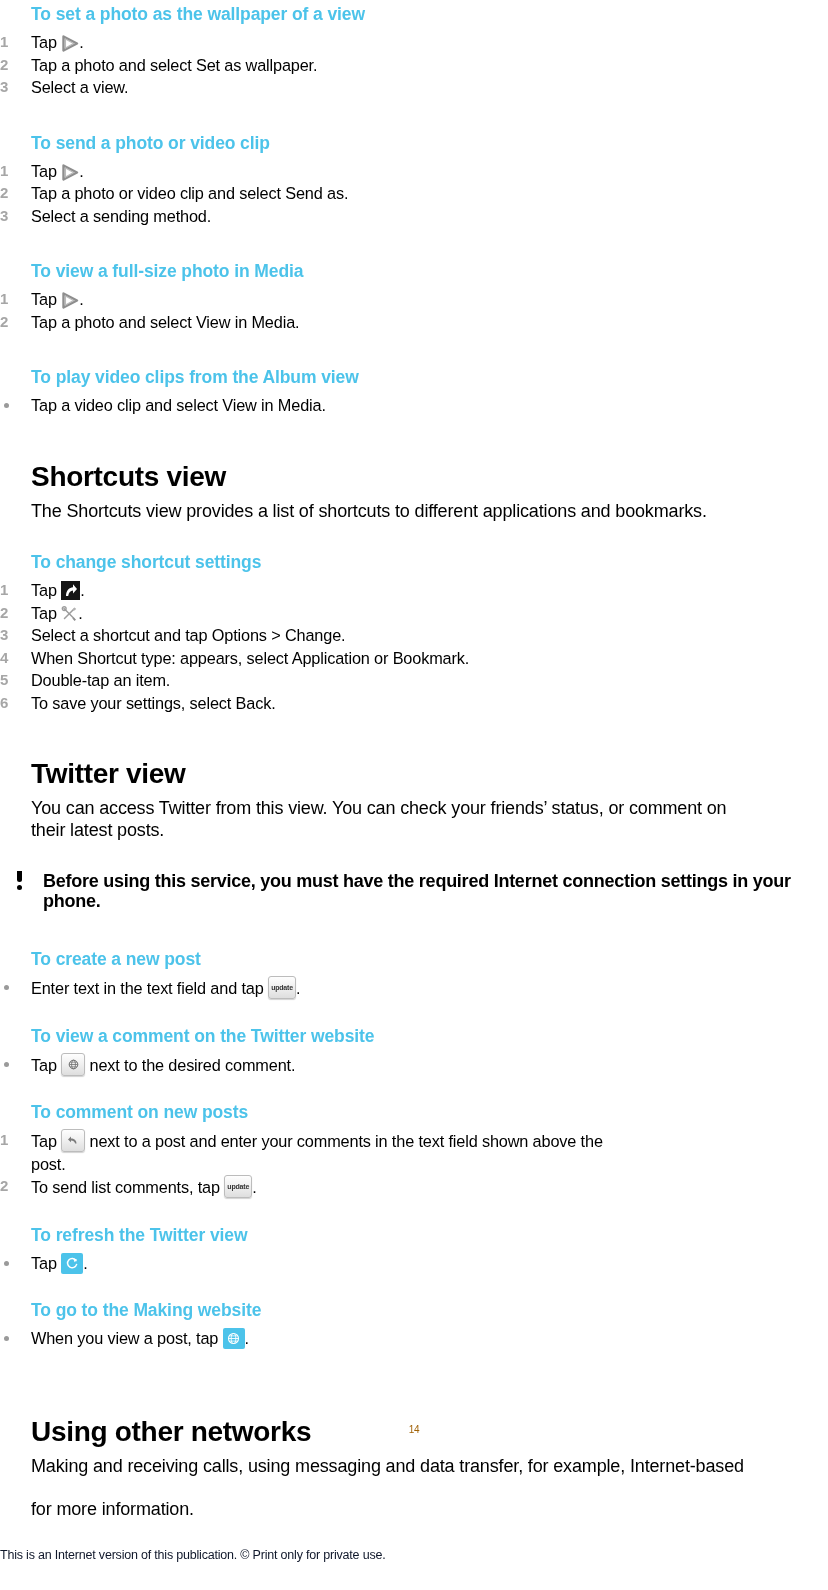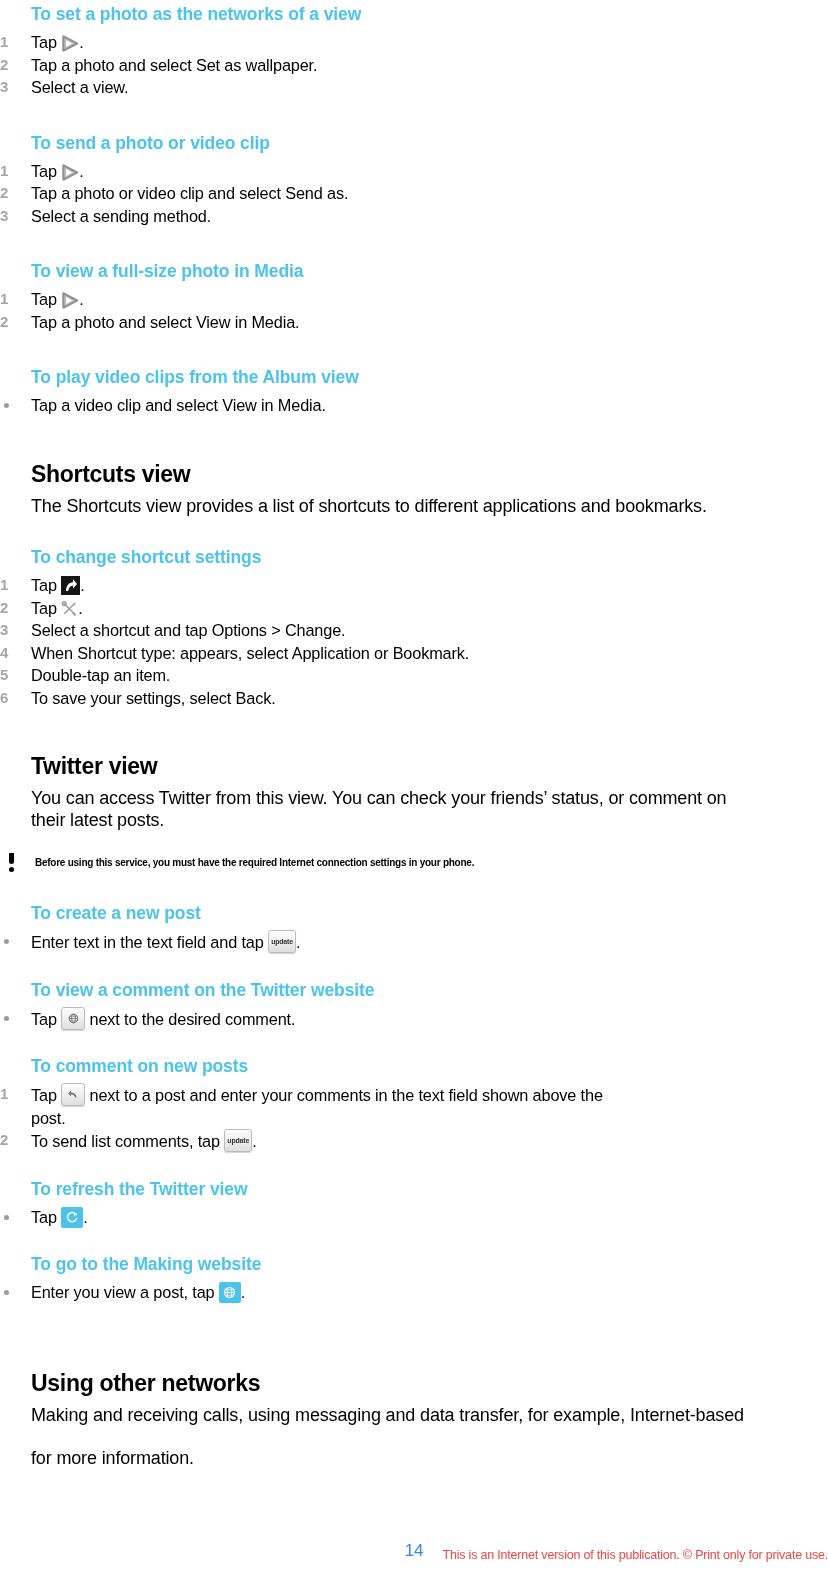--- a/index.html
+++ b/index.html
@@ -28,21 +28,21 @@
   .proc-heading {
     color: #4cc3ea;
     font-size: 17.5px;
     font-weight: bold;
     letter-spacing: -0.1px;
     margin: 0 0 6px 0;
     padding-left: 31px;
   }
   .sec-heading {
     color: #000;
-    font-size: 23px;
+    font-size: 28px;
     font-weight: bold;
     letter-spacing: -0.3px;
     margin: 0 0 8px 0;
     padding-left: 31px;
   }
   .body-para {
     font-size: 18px;
     line-height: 21.5px;
     padding-left: 31px;
     margin: 0 0 4px 0;
@@ -82,25 +82,25 @@
     height: 5px;
     border-radius: 50%;
     background: #9a9a9a;
   }
   .b { font-weight: normal; }
 
   
   .note {
     position: relative;
     padding-left: 31px;
-    font-size: 10px;
+    font-size: 18px;
     font-weight: bold;
     line-height: 20px;
     letter-spacing: -0.25px;
-    margin: 4px;
+    margin: 12px;
   }
   .note .excl {
     position: absolute;
     left: 2px;
     top: 0px;
     width: 12px;
     height: 20px;
   }
   .note .excl .bar {
     position: absolute;
@@ -194,44 +194,44 @@
   }
   .gap-md { height: 26px; }
   .gap-lg { height: 34px; }
   .gap-xl { height: 44px; }
 
   
   .page-number {
     position: absolute;
     left: 0;
     right: 0;
-    top: 1541px;
+    top: 1424px;
     text-align: center;
-    color: #3b82f6;
-    font-size: 17px;
+    color: #a16207;
+    font-size: 10px;
     letter-spacing: -0.2px;
   }
   .footer-note {
     position: absolute;
     left: 0;
     right: 0;
     top: 1548px;
-    text-align: right;
-    color: #ef4444;
+    text-align: left;
+    color: #0f172a;
     font-size: 12.5px;
     letter-spacing: -0.2px;
   }
 </style>
 </head>
 <body>
 
 <div class="page">
 
   <div style="height:4px"></div>
-  <div class="proc-heading">To set a photo as the networks of a view</div>
+  <div class="proc-heading">To set a photo as the wallpaper of a view</div>
   <ol class="steps">
     <li class="step">
       <span class="marker">1</span>
       <span>Tap </span><span class="ic ic-play"><svg width="18" height="17" viewBox="0 0 18 17">
             <polygon points="2.5,1.5 16,8.5 2.5,15.5" fill="#ffffff" stroke="#8e8e8e" stroke-width="2.4" stroke-linejoin="round"></polygon>
             <polygon points="4.5,4 12.5,8.5 4.5,13" fill="none" stroke="#b9b9b9" stroke-width="1.1"></polygon>
           </svg></span><span>.</span>
     </li>
     <li class="step">
       <span class="marker">2</span>
@@ -418,21 +418,21 @@
           </span></span><span>.</span>
     </li>
   </ul>
 
   <div class="gap-md"></div>
 
   <div class="proc-heading">To go to the Making website</div>
   <ul class="steps">
     <li class="step">
       <span class="bullet-dot"></span>
-      <span>Enter you view a post, tap </span><span class="ic ic-blue"><span class="glyph">
+      <span>When you view a post, tap </span><span class="ic ic-blue"><span class="glyph">
             <svg width="13" height="13" viewBox="0 0 13 13">
               <circle cx="6.5" cy="6.5" r="5" fill="none" stroke="#ffffff" stroke-width="1.1"></circle>
               <ellipse cx="6.5" cy="6.5" rx="2.3" ry="5" fill="none" stroke="#ffffff" stroke-width="0.9"></ellipse>
               <line x1="1.5" y1="6.5" x2="11.5" y2="6.5" stroke="#ffffff" stroke-width="0.9"></line>
               <line x1="2.4" y1="3.9" x2="10.6" y2="3.9" stroke="#ffffff" stroke-width="0.8"></line>
               <line x1="2.4" y1="9.1" x2="10.6" y2="9.1" stroke="#ffffff" stroke-width="0.8"></line>
             </svg>
           </span></span><span>.</span>
     </li>
   </ul>

